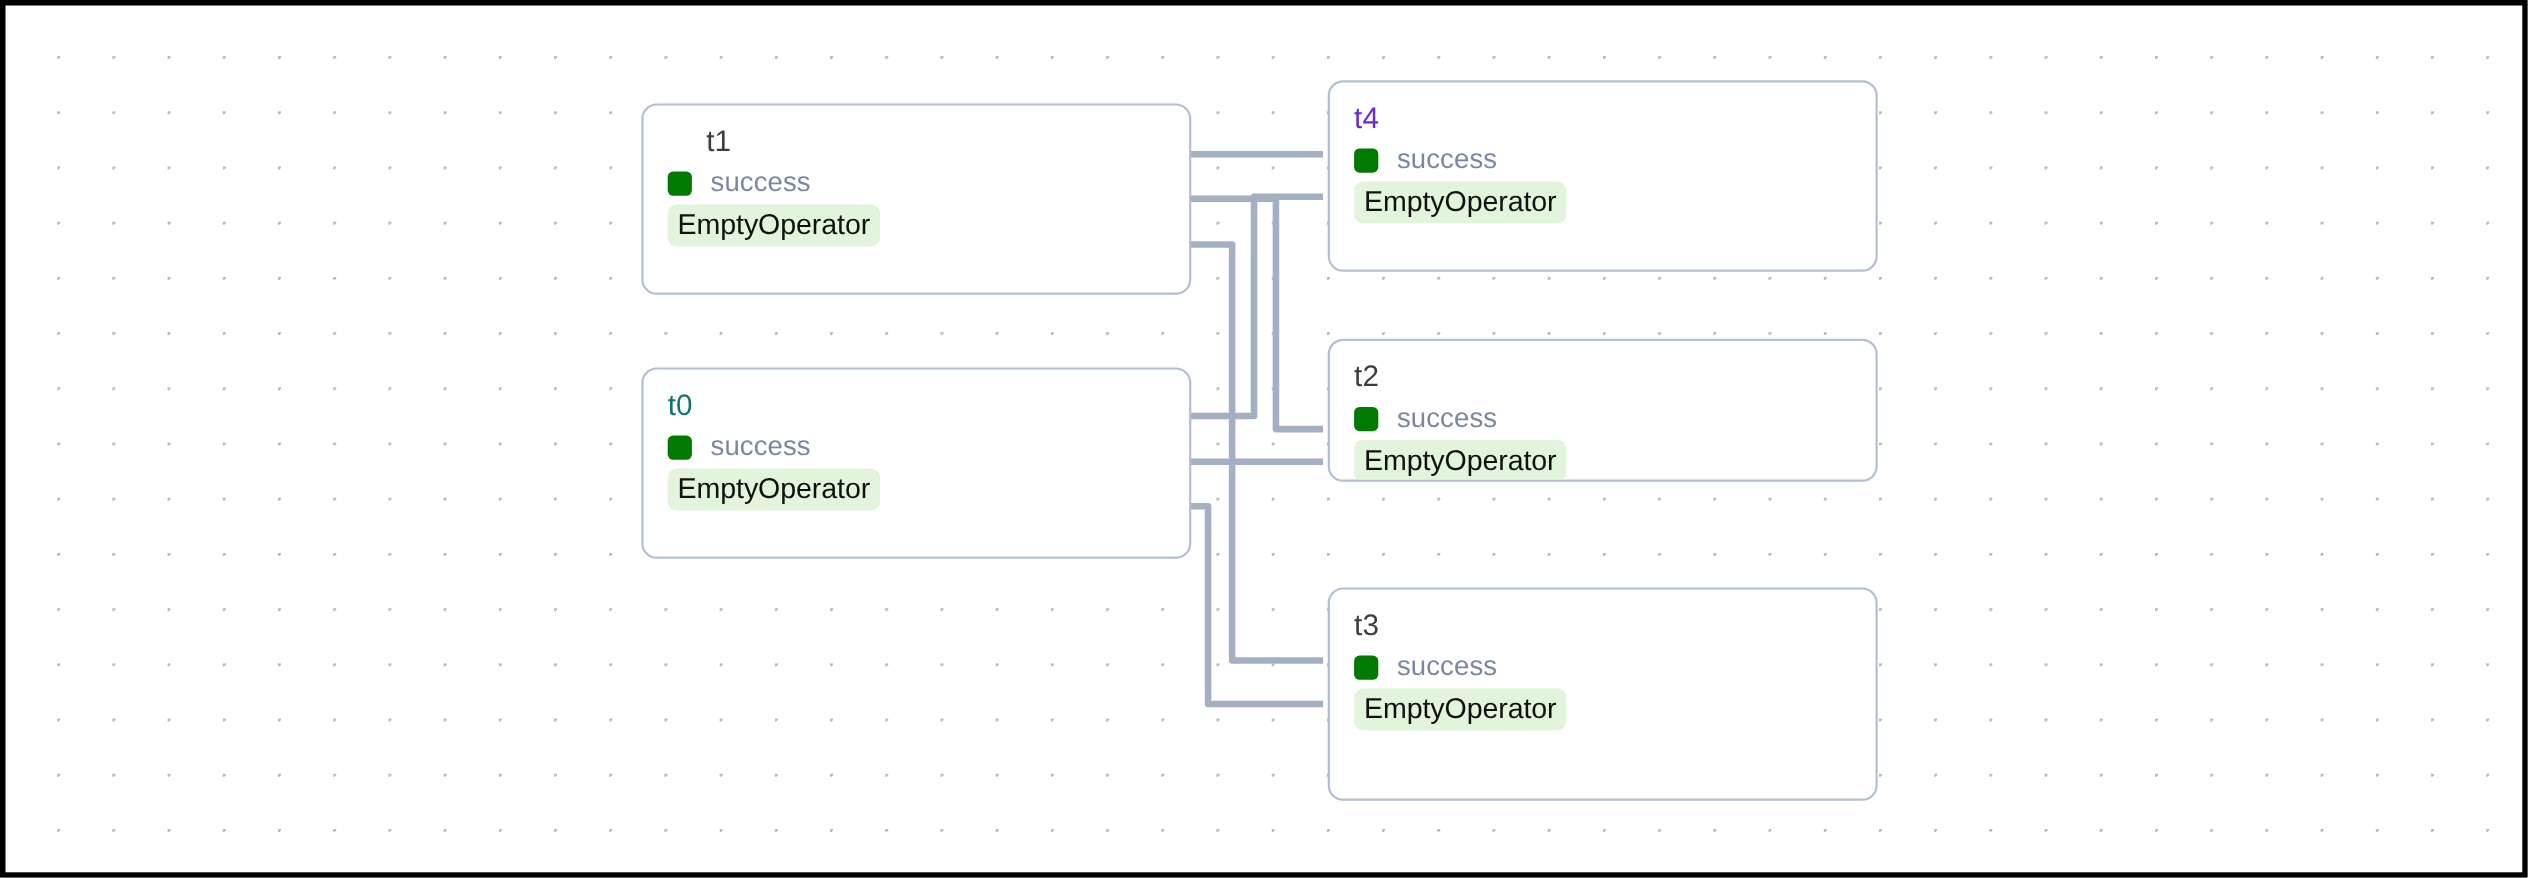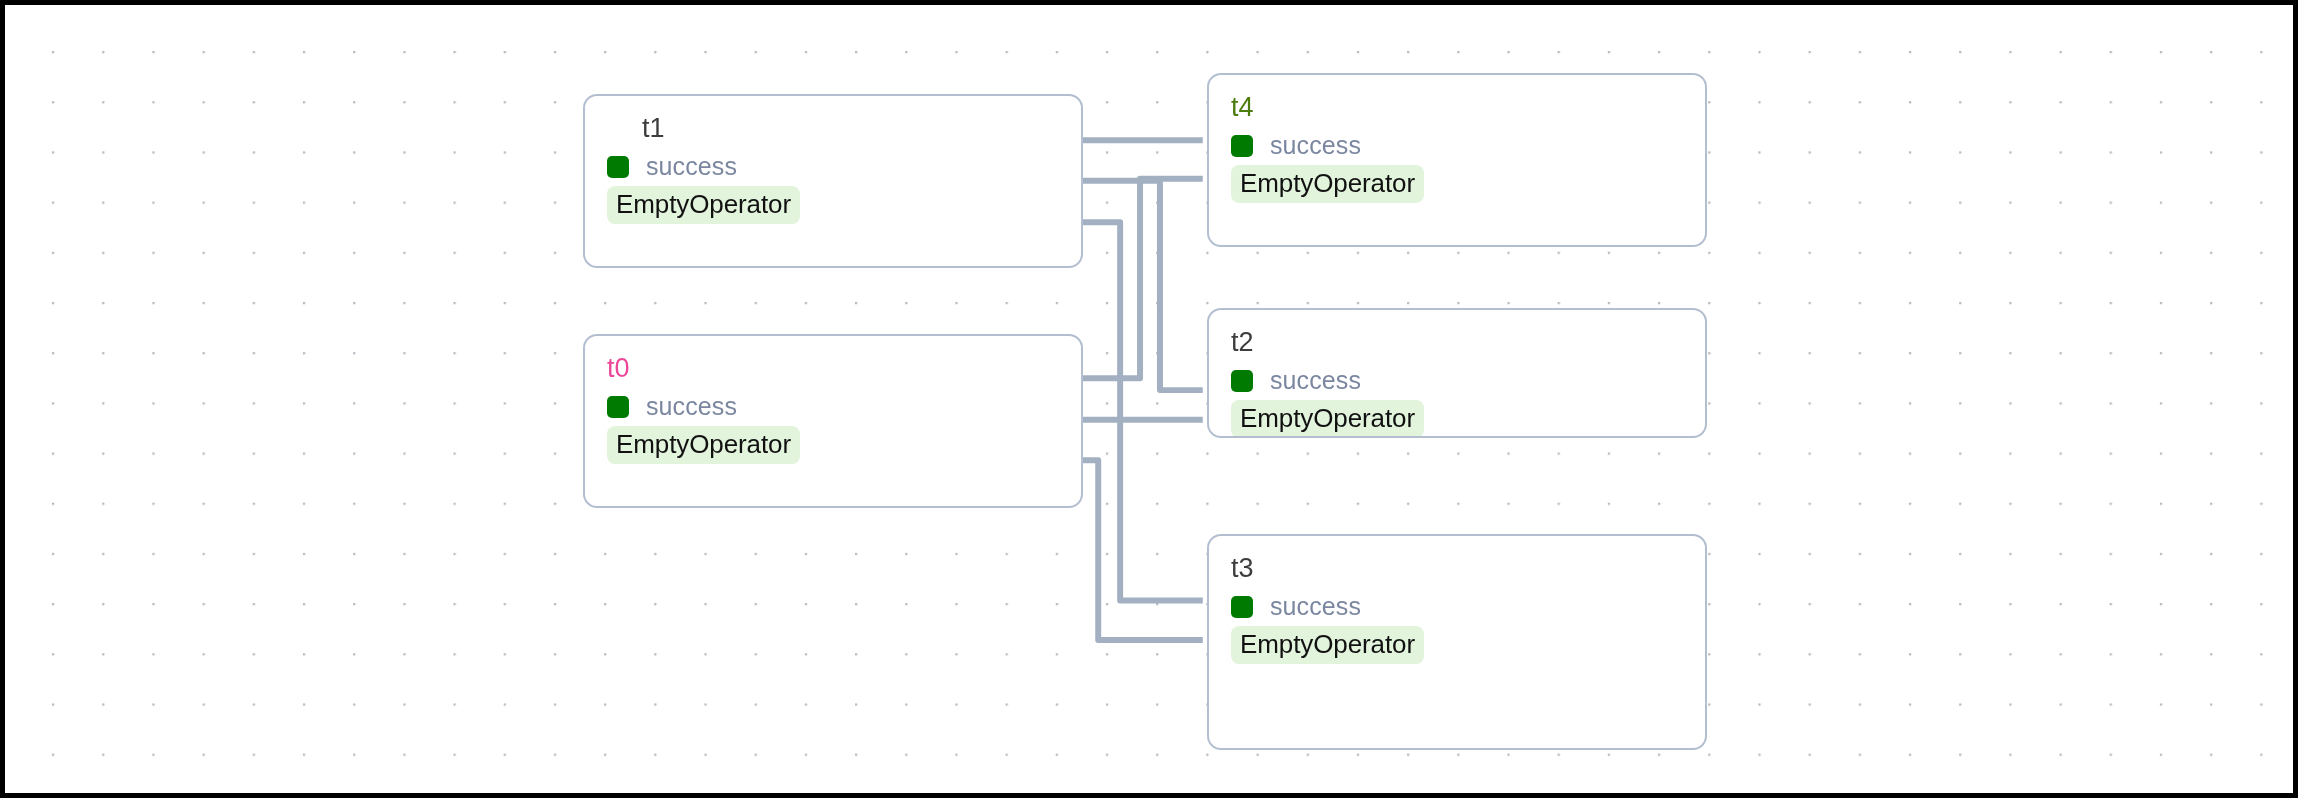--- a/index.html
+++ b/index.html
@@ -116,52 +116,52 @@
       <div class="node-status-row">
         <span class="status-swatch" style="background: rgb(1, 122, 1);"></span>
         <span class="status-label" style="color: rgb(123, 135, 160);">success</span>
       </div>
       <span class="operator-badge" style="background: rgb(227, 244, 221); color: rgb(17, 17, 17);">EmptyOperator</span>
     </div>
   </div>
 
   <div class="task-node" style="left: 578px; top: 329px; width: 500px; height: 174px; border-color: rgb(179, 191, 208); background: rgb(255, 255, 255);">
     <div class="node-inner">
-      <div class="node-title" style="color: #ec4899;">t0</div>
+      <div class="node-title" style="color: #0f766e;">t0</div>
       <div class="node-status-row">
         <span class="status-swatch" style="background: rgb(1, 122, 1);"></span>
         <span class="status-label" style="color: rgb(123, 135, 160);">success</span>
       </div>
       <span class="operator-badge" style="background: rgb(227, 244, 221); color: rgb(17, 17, 17);">EmptyOperator</span>
     </div>
   </div>
 
   <div class="task-node" style="left: 1202px; top: 68px; width: 500px; height: 174px; border-color: rgb(179, 191, 208); background: rgb(255, 255, 255);">
     <div class="node-inner">
-      <div class="node-title" style="color: #4d7c0f;">t4</div>
+      <div class="node-title" style="color: #6d28d9;">t4</div>
       <div class="node-status-row">
         <span class="status-swatch" style="background: rgb(1, 122, 1);"></span>
         <span class="status-label" style="color: rgb(123, 135, 160);">success</span>
       </div>
       <span class="operator-badge" style="background: rgb(227, 244, 221); color: rgb(17, 17, 17);">EmptyOperator</span>
     </div>
   </div>
 
   <div class="task-node" style="left: 1202px; top: 303px; width: 500px; height: 130px; border-color: rgb(179, 191, 208); background: rgb(255, 255, 255);">
     <div class="node-inner">
       <div class="node-title" style="color: rgb(61, 61, 61);">t2</div>
       <div class="node-status-row">
         <span class="status-swatch" style="background: rgb(1, 122, 1);"></span>
         <span class="status-label" style="color: rgb(123, 135, 160);">success</span>
       </div>
       <span class="operator-badge" style="background: rgb(227, 244, 221); color: rgb(17, 17, 17);">EmptyOperator</span>
     </div>
   </div>
 
-  <div class="task-node" style="left: 1202px; top: 529px; width: 500px; height: 216px; border-color: rgb(179, 191, 208); background: rgb(255, 255, 255);">
+  <div class="task-node" style="left: 1202px; top: 529px; width: 500px; height: 194px; border-color: rgb(179, 191, 208); background: rgb(255, 255, 255);">
     <div class="node-inner">
       <div class="node-title" style="color: rgb(61, 61, 61);">t3</div>
       <div class="node-status-row">
         <span class="status-swatch" style="background: rgb(1, 122, 1);"></span>
         <span class="status-label" style="color: rgb(123, 135, 160);">success</span>
       </div>
       <span class="operator-badge" style="background: rgb(227, 244, 221); color: rgb(17, 17, 17);">EmptyOperator</span>
     </div>
   </div>
 </div>

